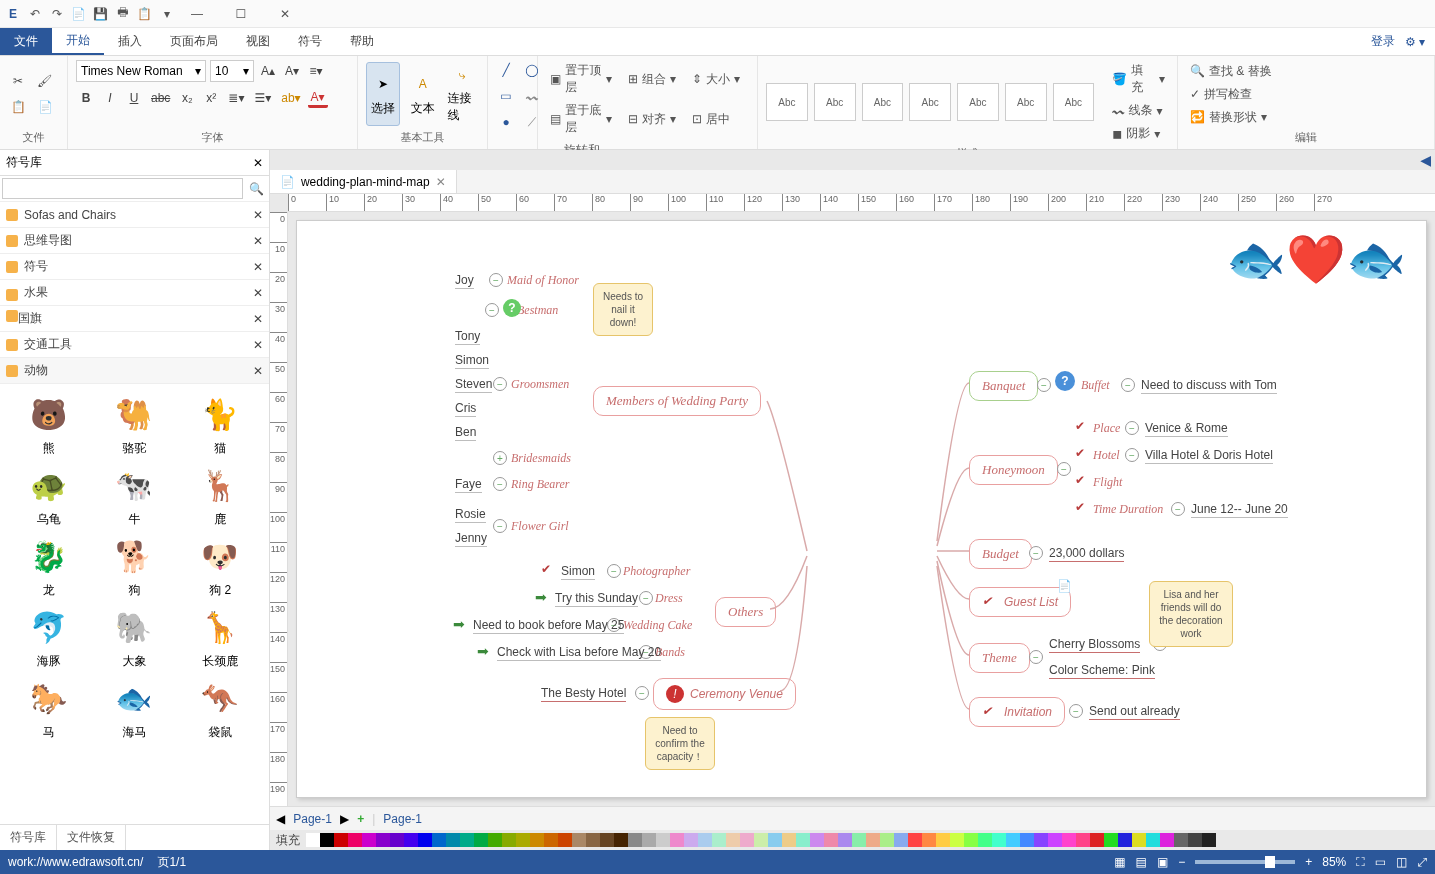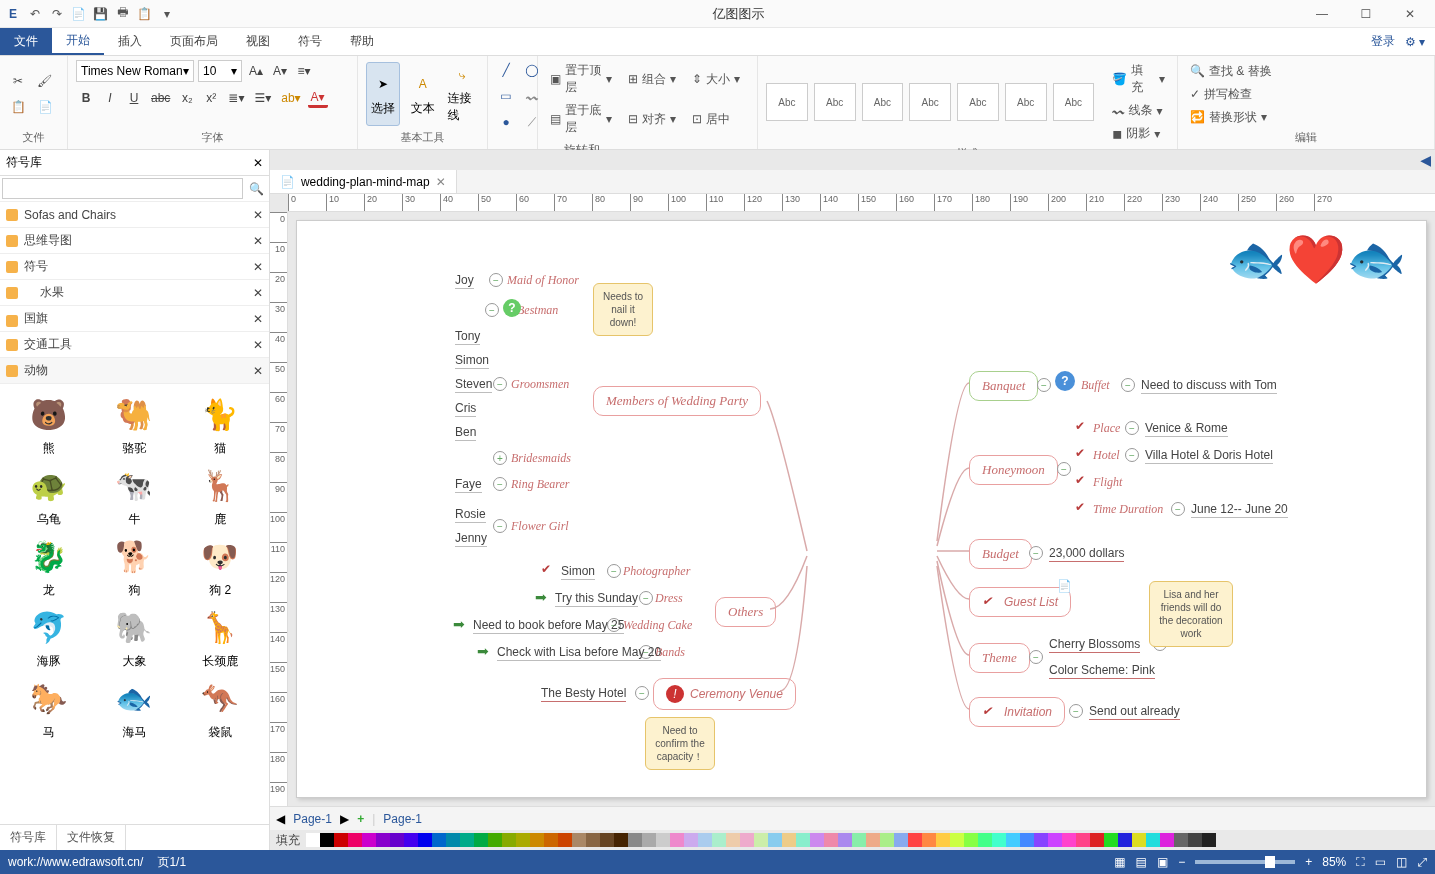--- a/index.html
+++ b/index.html
@@ -88,21 +88,20 @@
  <div class="qat">
   <div class="qat-btn" style="color:#2b579a;font-weight:bold">E</div>
   <div class="qat-btn">↶</div>
   <div class="qat-btn">↷</div>
   <div class="qat-btn" style="color:#3a3">📄</div>
   <div class="qat-btn" style="color:#c80">💾</div>
   <div class="qat-btn">🖶</div>
   <div class="qat-btn">📋</div>
   <div class="qat-btn">▾</div>
  </div>
- <div class="app-title">亿图图示</div>
  <div class="wincontrols">
   <div class="winbtn">—</div>
   <div class="winbtn">☐</div>
   <div class="winbtn">✕</div>
  </div>
 </div>
 
 <div class="ribbon-tabs">
  <div class="rt file">文件</div>
  <div class="rt active">开始</div>
@@ -129,21 +128,21 @@
             <div class="rbtn">📋</div>
             <div class="rbtn">📄</div>
           </div>
   </div>
       </div>
   <div class="rgroup-label">文件</div>
  </div>
  <div class="rgroup" style="width:290px">
   <div class="rgroup-body" style="flex-direction:column;align-items:stretch;gap:6px">
    <div style="display:flex;gap:4px;align-items:center">
-    <div class="font-combo" style="width:118px">
+    <div class="font-combo" style="width:130px">
             <span>Times New Roman</span>
             <span style="margin-left:auto">▾</span>
           </div>
     <div class="font-combo" style="width:44px">
             <span>10</span>
             <span style="margin-left:auto">▾</span>
           </div>
     <div class="rbtn">A▴</div>
     <div class="rbtn">A▾</div>
     <div class="rbtn">≡▾</div>
@@ -270,28 +269,28 @@
         <span>✕</span>
       </div>
   <div class="sp-cat">
         <span style="display:flex;gap:6px;align-items:center">
           <span class="fold"></span>
           <span>符号</span>
         </span>
         <span>✕</span>
       </div>
   <div class="sp-cat">
-        <span style="display:flex;gap:22px;align-items:center">
+        <span style="display:flex;gap:6px;align-items:flex-end">
           <span class="fold"></span>
           <span>水果</span>
         </span>
         <span>✕</span>
       </div>
   <div class="sp-cat">
-        <span style="display:flex;gap:6px;align-items:flex-end">
+        <span style="display:flex;align-items:flex-start">
           <span class="fold"></span>
           <span>国旗</span>
         </span>
         <span>✕</span>
       </div>
   <div class="sp-cat">
         <span style="display:flex;gap:6px;align-items:center">
           <span class="fold"></span>
           <span>交通工具</span>
         </span>

